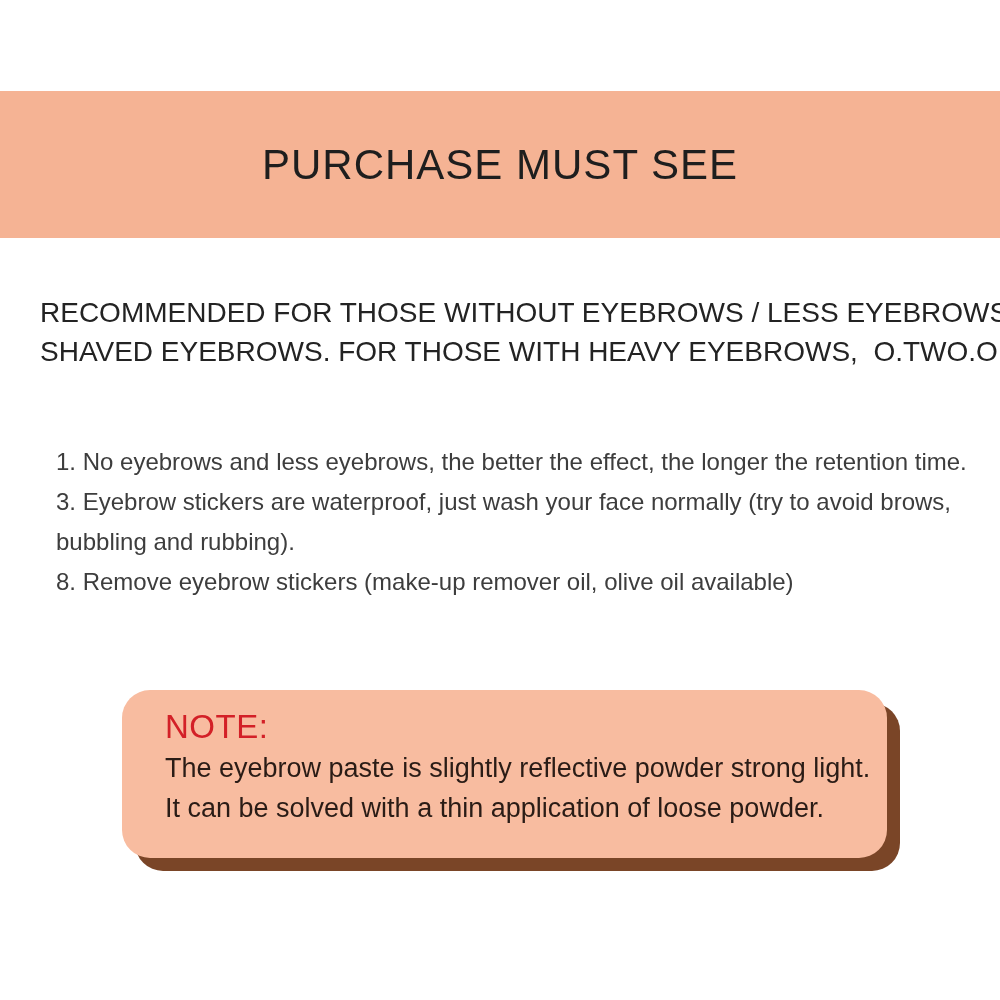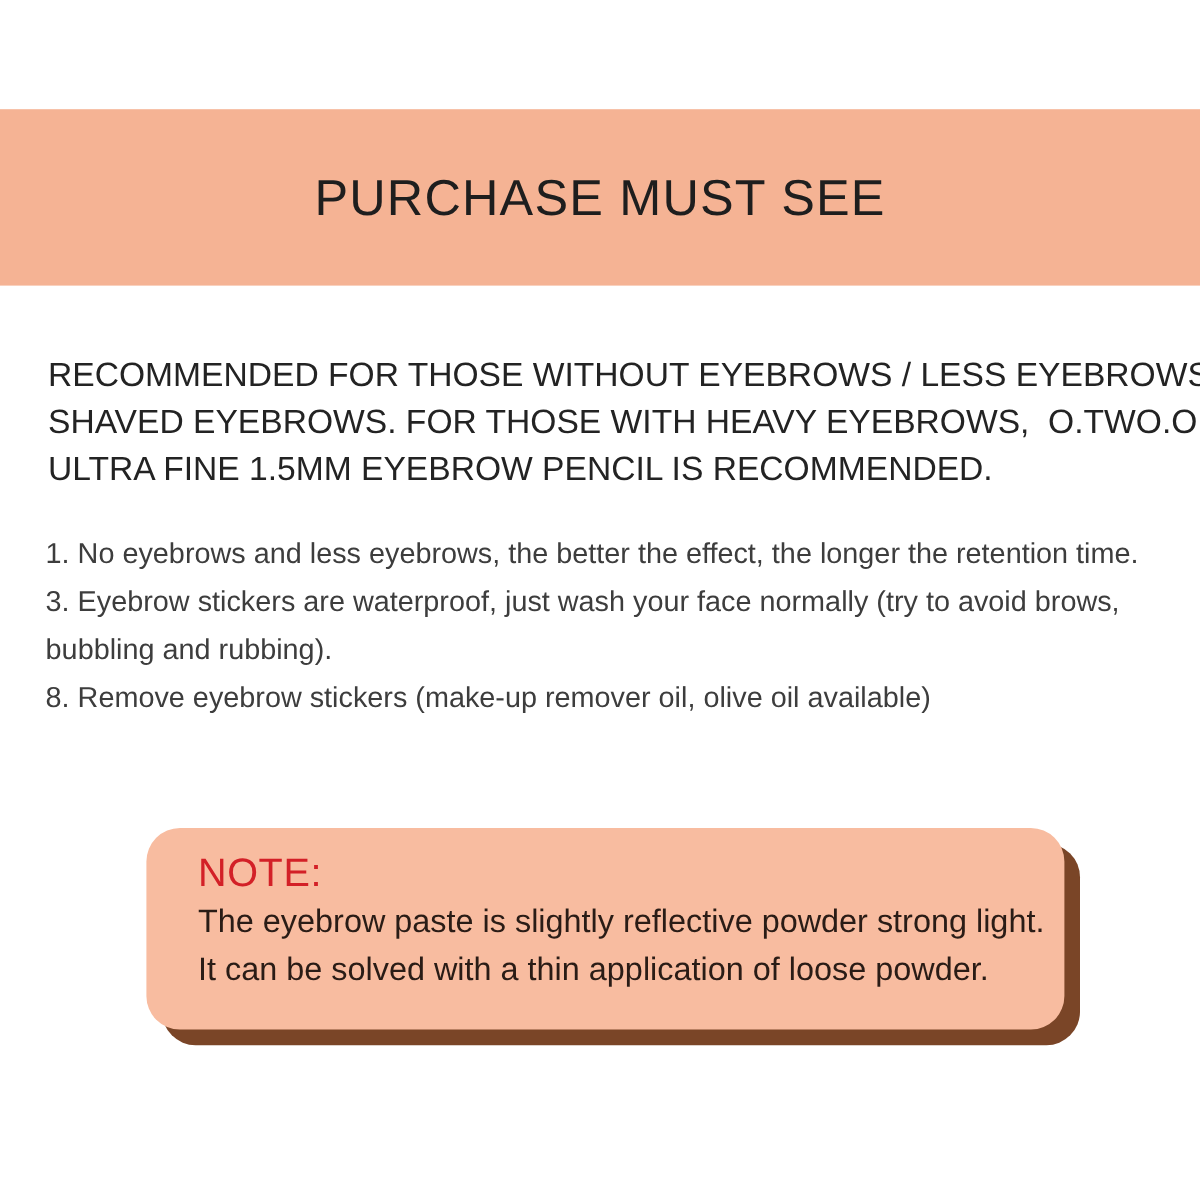--- a/index.html
+++ b/index.html
@@ -39,21 +39,21 @@
     width: 945px;
     font-size: 28px;
     line-height: 39px;
     color: #232323;
   }
   .intro .line {
     white-space: pre;
   }
   .tips {
     position: absolute;
-    left: 38px;
+    left: 56px;
     top: 442px;
     width: 940px;
     font-size: 24px;
     line-height: 40px;
     color: #3d3d3d;
   }
   .tips .line {
     white-space: pre;
   }
   .note-box {
@@ -87,21 +87,20 @@
 
 <div class="page">
 
   <div class="banner">
     <div class="banner-title">PURCHASE MUST SEE</div>
   </div>
 
   <div class="intro">
     <div class="line">RECOMMENDED FOR THOSE WITHOUT EYEBROWS / LESS EYEBROWS/</div>
     <div class="line">SHAVED EYEBROWS. FOR THOSE WITH HEAVY EYEBROWS,  O.TWO.O</div>
-    <div class="line">ULTRA FINE 1.5MM EYEBROW PENCIL IS RECOMMENDED.</div>
   </div>
 
   <div class="tips">
     <div class="line">1. No eyebrows and less eyebrows, the better the effect, the longer the retention time.</div>
     <div class="line">3. Eyebrow stickers are waterproof, just wash your face normally (try to avoid brows,</div>
     <div class="line">bubbling and rubbing).</div>
     <div class="line">8. Remove eyebrow stickers (make-up remover oil, olive oil available)</div>
   </div>
 
   <div class="note-box">

